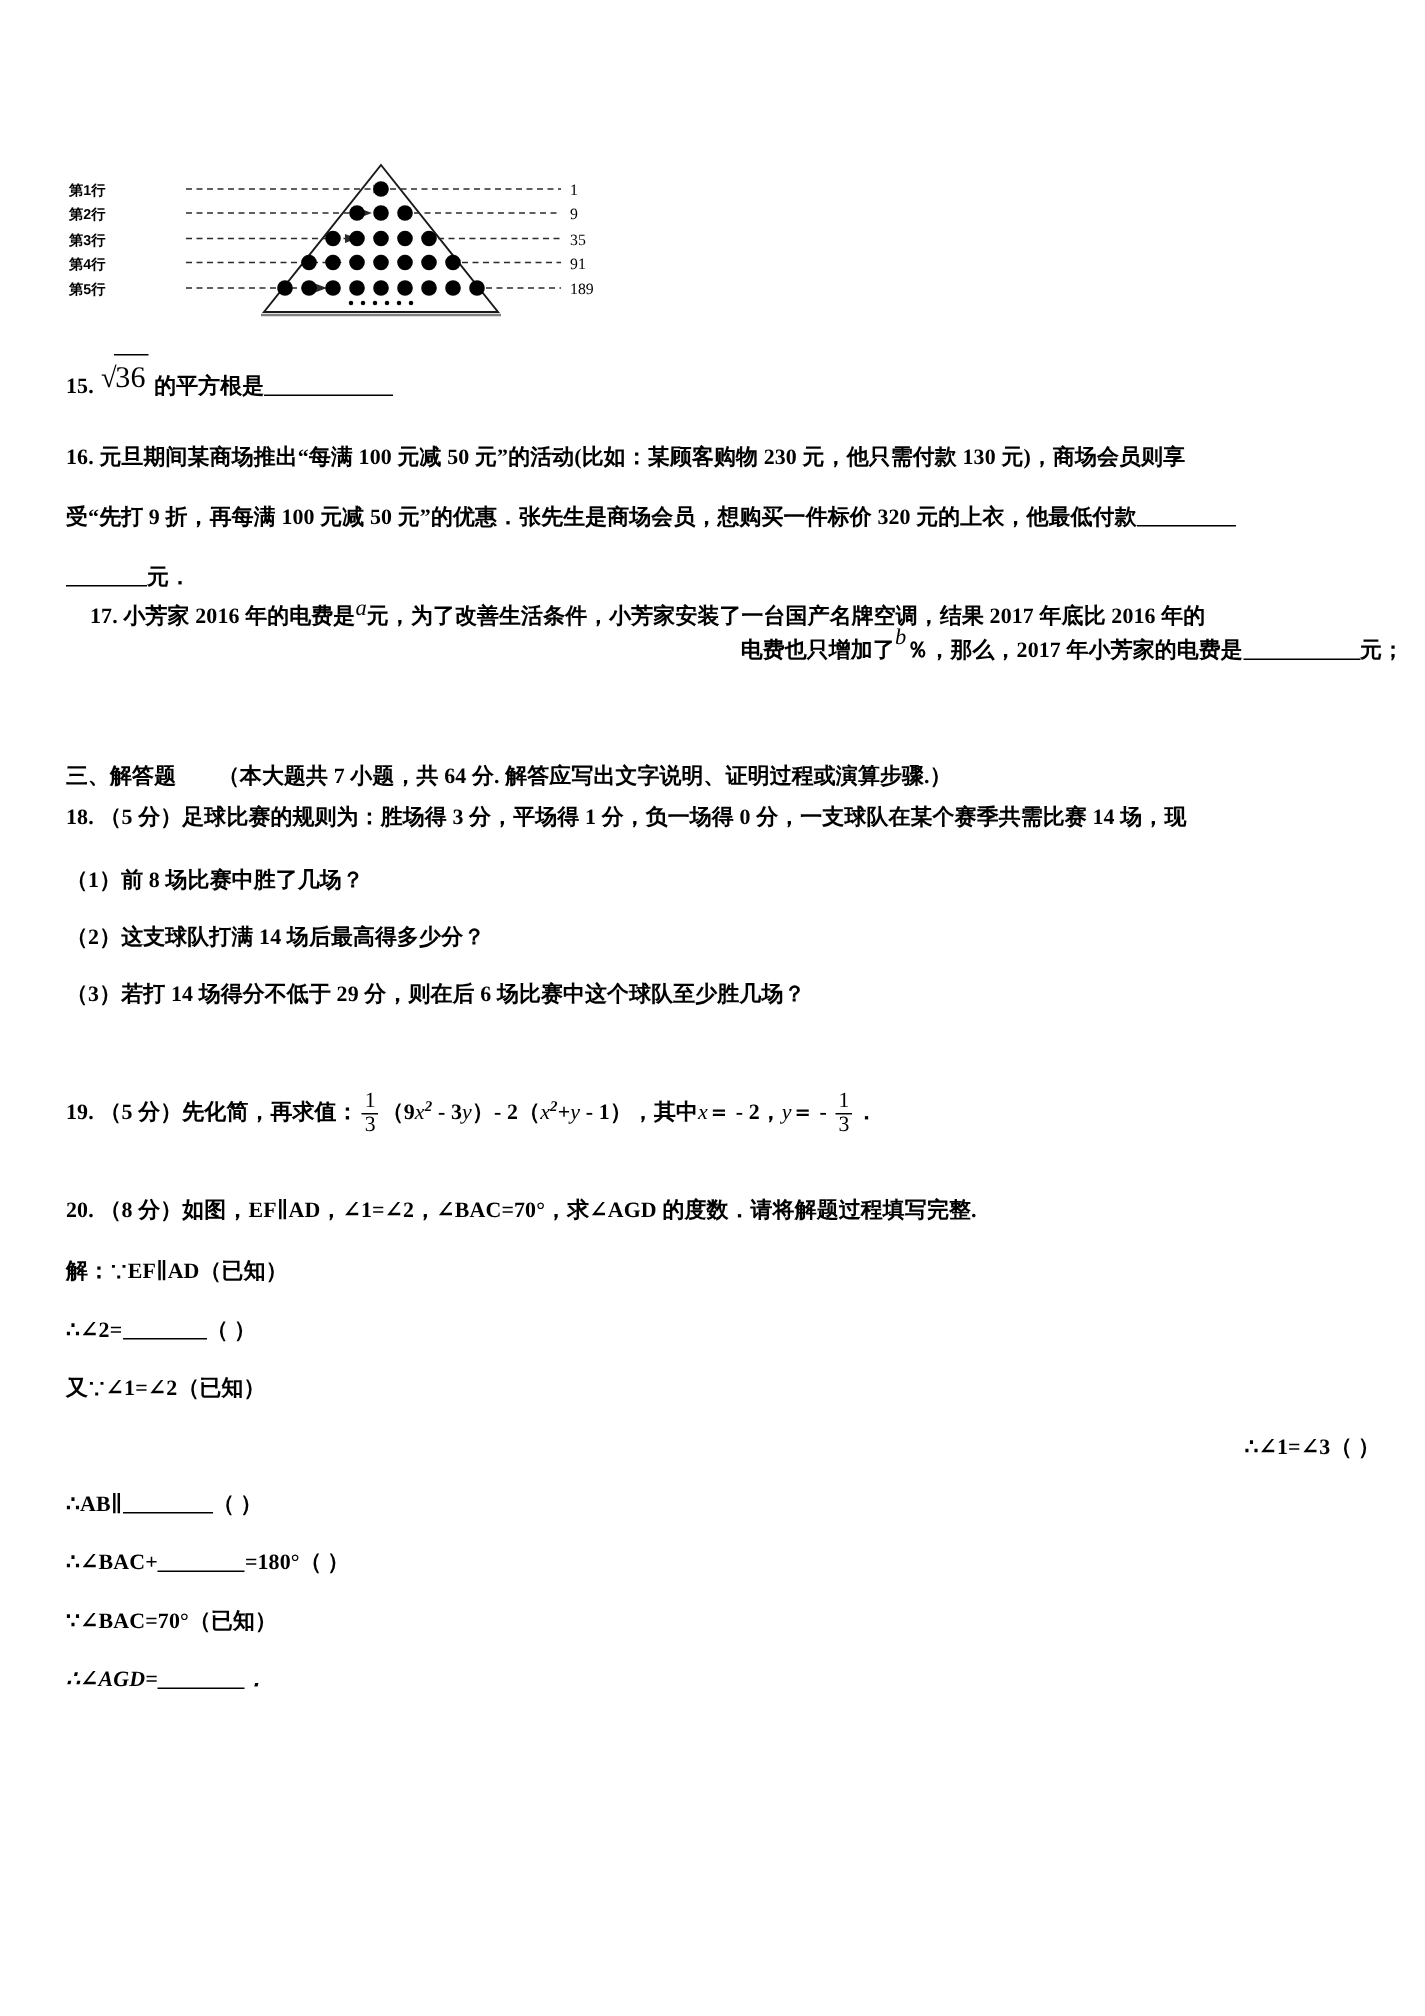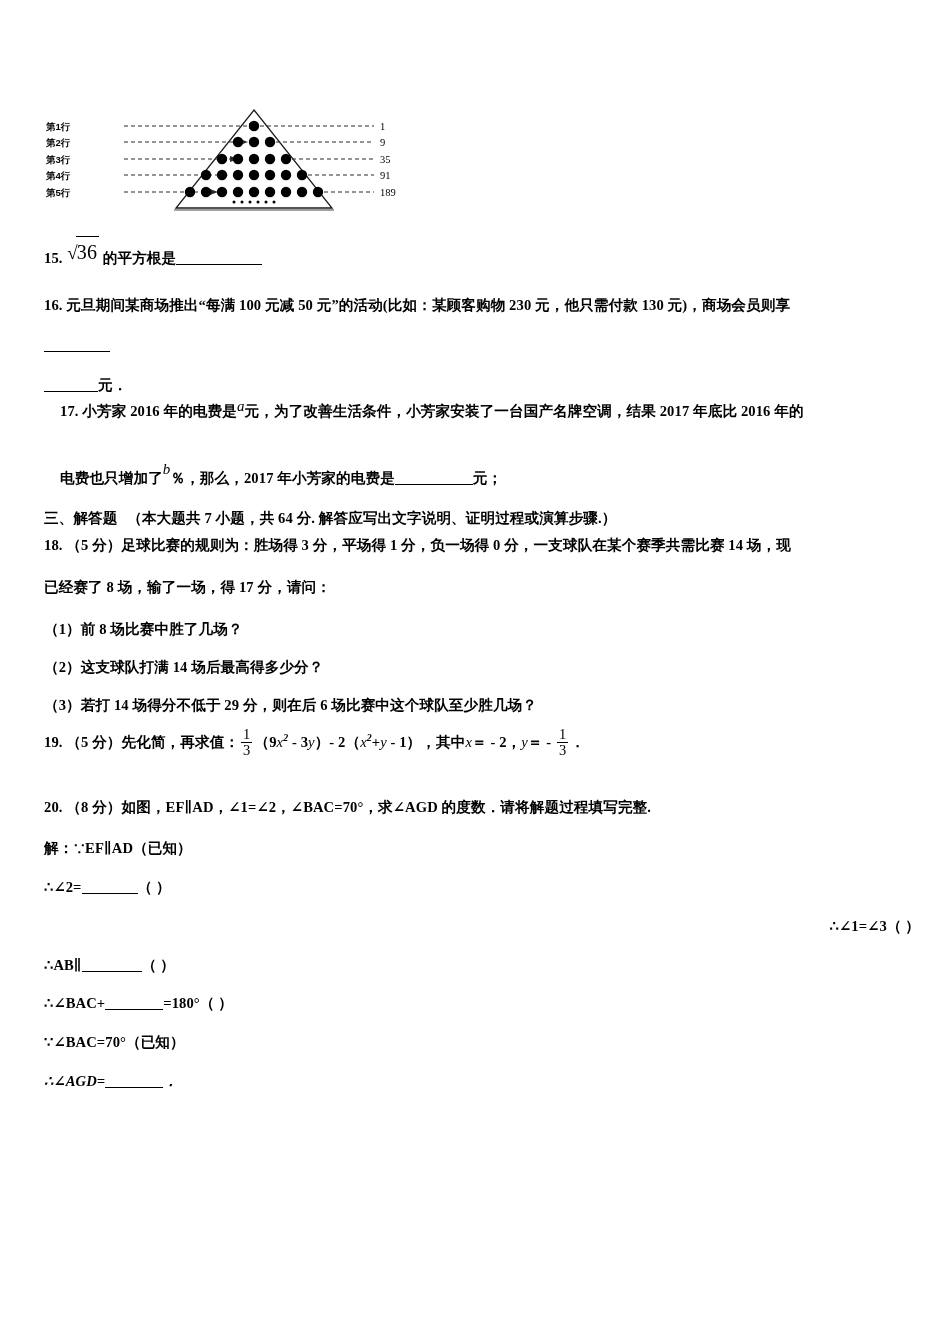--- a/index.html
+++ b/index.html
@@ -202,49 +202,46 @@
     </span>
     <span>的平方根是</span><span class="blank" style="width:86px;"></span>
   </div>
 
   <div class="q" style="left:44px; top:295px; width:876px;">
     <div>
       <span>16.</span>
       <span>元旦期间某商场推出“每满 100 元减 50 元”的活动(比如：某顾客购物 230 元，他只需付款 130 元)，商场会员则享</span>
     </div>
     <div style="margin-top:18px;">
-      <span class="blank" style="width:66px;"></span>
+      <span>受“先打 9 折，再每满 100 元减 50 元”的优惠．张先生是商场会员，想购买一件标价 320 元的上衣，他最低付款</span><span class="blank" style="width:66px;"></span>
     </div>
     <div style="margin-top:18px;">
       <span class="blank" style="width:54px;"></span><span>元．</span>
     </div>
   </div>
 
   <div class="q" style="left:60px; top:400px; width:876px;">
     <div>
       <span>17.</span>
       <span>小芳家 2016 年的电费是</span><span class="raised">a</span><span>元，为了改善生活条件，小芳家安装了一台国产名牌空调，结果 2017 年底比 2016 年的</span>
     </div>
-    <div style="margin-top:44px;">
+    <div style="text-align:right;">
       <span>电费也只增加了</span><span class="raised" style="top:-9px;">b</span><span>％，那么，2017 年小芳家的电费是</span><span class="blank" style="width:78px;"></span><span>元；</span>
     </div>
   </div>
 
   <div class="q" style="left:44px; top:508px; width:876px;">
     <span>三、解答题</span>
-    <span style="margin-left:6px;">（本大题共 7 小题，共 64 分. 解答应写出文字说明、证明过程或演算步骤.）</span>
+    <span style="margin-left:24px;">（本大题共 7 小题，共 64 分. 解答应写出文字说明、证明过程或演算步骤.）</span>
   </div>
 
   <div class="q" style="left:44px; top:535px; width:876px;">
     <div>
       <span>18.</span>
       <span>（5 分）</span><span>足球比赛的规则为：胜场得 3 分，平场得 1 分，负一场得 0 分，一支球队在某个赛季共需比赛 14 场，现</span>
-    </div>
-    <div style="margin-top:20px;">
-      <span>已经赛了 8 场，输了一场，得 17 分，请问：</span>
     </div>
     <div style="margin-top:20px;">（1）前 8 场比赛中胜了几场？</div>
     <div style="margin-top:16px;">（2）这支球队打满 14 场后最高得多少分？</div>
     <div style="margin-top:16px;">（3）若打 14 场得分不低于 29 分，则在后 6 场比赛中这个球队至少胜几场？</div>
   </div>
 
   <div class="q" style="left:44px; top:727px; width:876px;">
     <span>19.</span>
     <span>（5 分）</span><span>先化简，再求值：</span><span class="frac"><span class="num">1</span><span class="den">3</span></span><span>（9</span><span class="ital">x</span><span class="sup">2</span><span> - 3</span><span class="ital">y</span><span>）- 2（</span><span class="ital">x</span><span class="sup">2</span><span>+</span><span class="ital">y</span><span> - 1），其中</span><span class="ital">x</span><span>＝ - 2，</span><span class="ital">y</span><span>＝ - </span><span class="frac"><span class="num">1</span><span class="den">3</span></span><span>．</span>
   </div>
@@ -256,20 +253,23 @@
     </div>
 
     <div style="margin-top:19px;">
       <span>解：∵EF∥AD（已知）</span>
     </div>
 
     <div style="margin-top:17px;">
       <span>∴∠2=</span><span class="blank" style="width:56px;"></span><span>（    ）</span>
     </div>
 
+    <div style="margin-top:17px;">
+      <span>又∵∠1=∠2（已知）</span>
+    </div>
 
     <div style="margin-top:17px;text-align:right;">
       <span>∴∠1=∠3（    ）</span>
     </div>
 
     <div style="margin-top:17px;">
       <span>∴AB∥</span><span class="blank" style="width:60px;"></span><span>（    ）</span>
     </div>
 
     <div style="margin-top:17px;">

